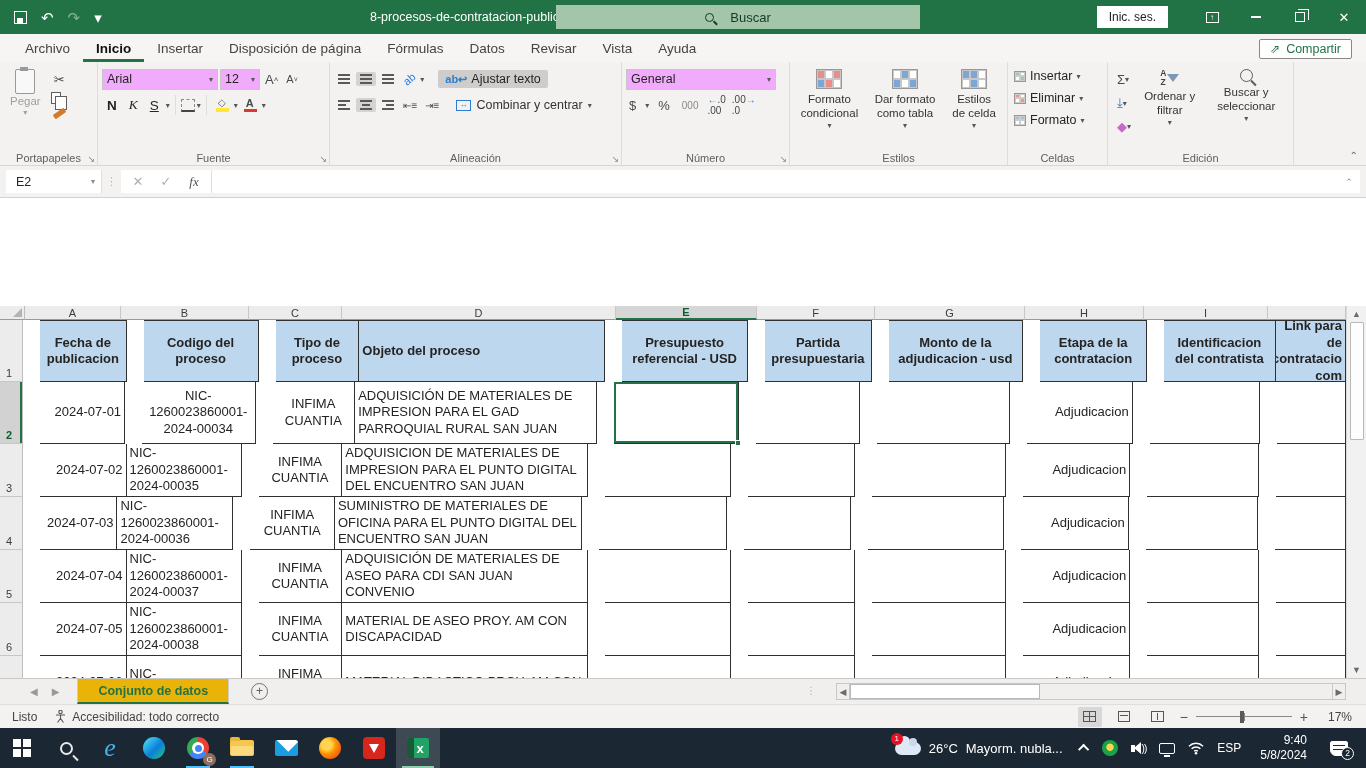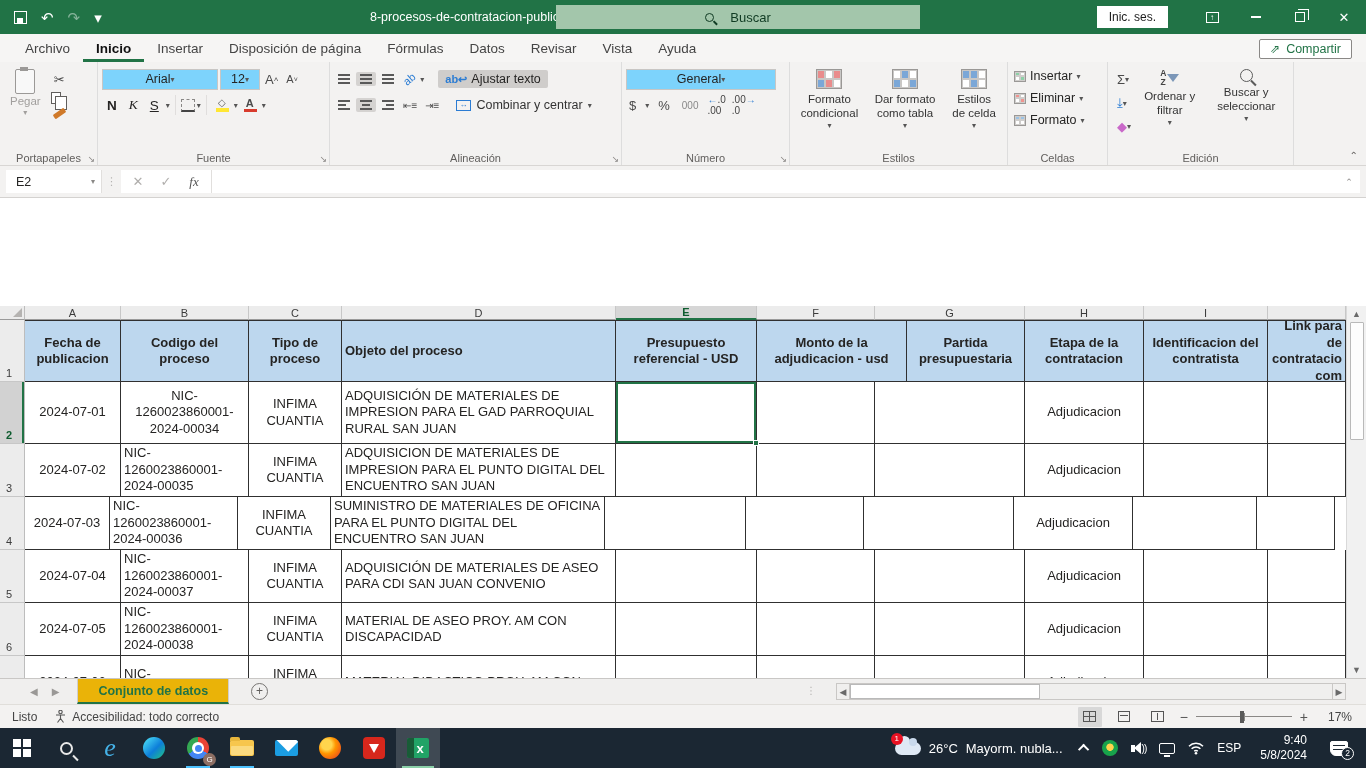--- a/index.html
+++ b/index.html
@@ -38,21 +38,21 @@
   
   .ribbon { height:104px; background:#f3f2f1; border-bottom:1px solid #d8d6d4; display:flex; flex:0 0 auto; position:relative; }
   .rgroup { position:relative; border-right:1px solid #ddd; padding:4px 4px 16px; display:flex; }
   .rg-label { position:absolute; bottom:1px; left:0; right:0; text-align:center; font-size:11px; color:#605e5c; }
   .launcher { position:absolute; right:2px; bottom:1px; font-size:9px; color:#8a8886; cursor:pointer; }
   .bigbtn { display:flex; flex-direction:column; align-items:center; justify-content:flex-start; padding:3px 6px; cursor:pointer; text-align:center; font-size:11.5px; color:#333; line-height:1.25; }
   .bigbtn .bb-ico { margin-bottom:3px; }
   .chev { font-size:8px; color:#555; }
   .rrow { display:flex; align-items:center; height:26px; gap:2px; }
   .mini { padding:2px 3px; color:#4a4a4a; font-size:13px; cursor:pointer; display:inline-flex; align-items:center; }
-  .sel-ctl { background:#7dd3fc; border:1px solid #c8c6c4; height:21px; display:flex; align-items:center; justify-content:center; padding:0 4px; font-size:12.5px; cursor:pointer; }
+  .sel-ctl { background:#f0abfc; border:1px solid #c8c6c4; height:21px; display:flex; align-items:center; justify-content:space-between; padding:0 4px; font-size:12.5px; cursor:pointer; }
   
   .g-clip { width:98px; flex-direction:row; }
   .clipboard { width:20px; height:25px; border:1.6px solid #9b9997; border-radius:2px; position:relative; background:#f8f8f8; }
   .clipboard:before { content:""; position:absolute; top:-3px; left:4px; width:8px; height:4px; background:#9b9997; }
   .paste-lbl { color:#a19f9d; }
   .clipcol { display:flex; flex-direction:column; gap:3px; margin-left:4px; padding-top:4px; }
   .ic-copy { width:10px; height:12px; border:1.3px solid #605e5c; position:relative; background:#fff; }
   .ic-copy:before { content:""; position:absolute; left:3px; top:3px; width:10px; height:12px; border:1.3px solid #605e5c; background:#fff; }
   .ic-brush { width:13px; height:5px; background:#d07a2a; border-radius:1px; transform:rotate(-35deg); margin:4px 2px; }
   
@@ -119,21 +119,21 @@
   .colheads { display:flex; height:14px; }
   .corner { width:25px; background:#ececec; border-right:1px solid #bdbdbd; border-bottom:1px solid #9a9a9a; position:relative; cursor:pointer; }
   .corner:after { content:""; position:absolute; right:2px; bottom:2px; border-left:9px solid transparent; border-bottom:9px solid #b5b3b1; }
   .colh { background:#ececec; border-right:1px solid #c7c7c7; border-bottom:1px solid #9a9a9a; font-size:11px; color:#3b3b3b; display:flex; align-items:center; justify-content:center; cursor:pointer; }
   .colh.sel { background:#d6d6d6; color:#0e5c2f; font-weight:700; border-bottom:2px solid #217346; }
   .grow { display:flex; }
   .rowh { width:25px; background:#ececec; border-right:1px solid #bdbdbd; border-bottom:1px solid #c7c7c7; font-size:11px; color:#3b3b3b; display:flex; align-items:flex-end; padding:0 0 2px 6px; cursor:pointer; }
   .rowh.sel { background:#d2d2d2; color:#0e5c2f; font-weight:700; box-shadow:inset -2px 0 0 #217346; }
   .cell { border-right:1px solid #303030; border-bottom:1px solid #303030; display:flex; align-items:center; padding:0 3px; line-height:16.5px; overflow:hidden; background:#fff; font-size:13px; }
   .cell.hc { background:#bdd7ee; font-weight:700; border-top:1px solid #303030; }
-  .al-c { justify-content:center; text-align:center; }
+  .al-c { justify-content:flex-end; text-align:center;margin-left:17px; }
   .al-l { justify-content:flex-start; text-align:left; }
   .al-r { justify-content:flex-end; text-align:right; }
   .pre { white-space:pre-line; }
   .cell.selcell { box-shadow:inset 0 0 0 2px #217346; overflow:visible; position:relative; z-index:3; }
   .fillhandle { position:absolute; right:-3px; bottom:-3px; width:6px; height:6px; background:#217346; border:1px solid #fff; cursor:crosshair; }
   .rowclip { height:22px; overflow:hidden; }
   .vscroll { position:absolute; right:0; top:0; width:20px; height:372px; background:#f1f1f1; border-left:1px solid #d9d9d9; display:flex; flex-direction:column; align-items:center; }
   .varrow { height:16px; width:100%; display:flex; align-items:center; justify-content:center; color:#6a6a6a; font-size:9px; cursor:pointer; }
   .vthumb { width:14px; height:118px; background:#fdfdfd; border:1px solid #b9b9b9; border-radius:1px; cursor:grab; }
   .vspace { flex:1; }
@@ -539,25 +539,25 @@
             </div>
             <div class="cell al-c hc" style="width: 93px;">
               <span>Tipo de proceso</span>
             </div>
             <div class="cell al-l hc" style="width: 274px;">
               <span>Objeto del proceso</span>
             </div>
             <div class="cell al-c hc" style="width: 141px;">
               <span>Presupuesto referencial - USD</span>
             </div>
+            <div class="cell al-c hc" style="width: 118px;">
+              <span>Partida presupuestaria</span>
+            </div>
             <div class="cell al-c hc" style="width: 150px;">
               <span>Monto de la adjudicacion - usd</span>
-            </div>
-            <div class="cell al-c hc" style="width: 118px;">
-              <span>Partida presupuestaria</span>
             </div>
             <div class="cell al-c hc" style="width: 119px;">
               <span>Etapa de la contratacion</span>
             </div>
             <div class="cell al-c hc" style="width: 124px;">
               <span>Identificacion del contratista</span>
             </div>
             <div class="cell al-r hc pre" style="width: 78px;"><span>Link para de
 contratacio
 com</span></div>

